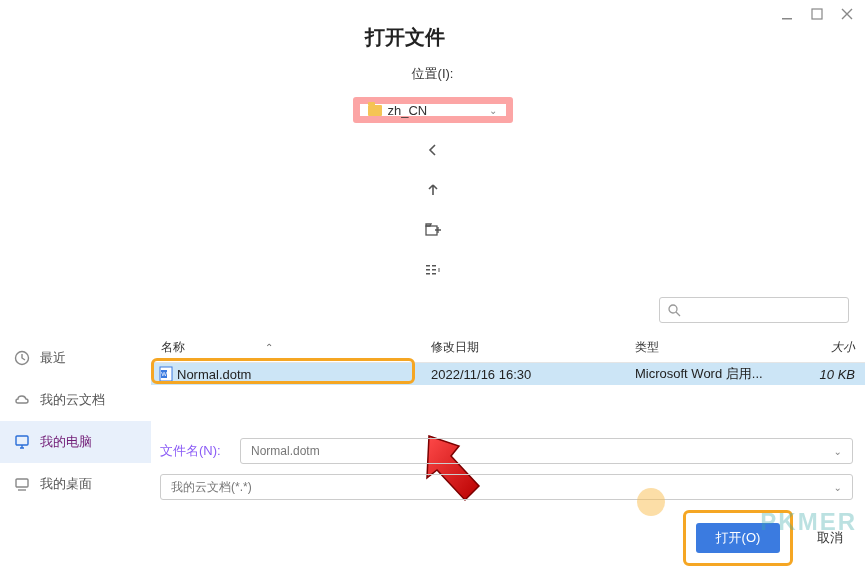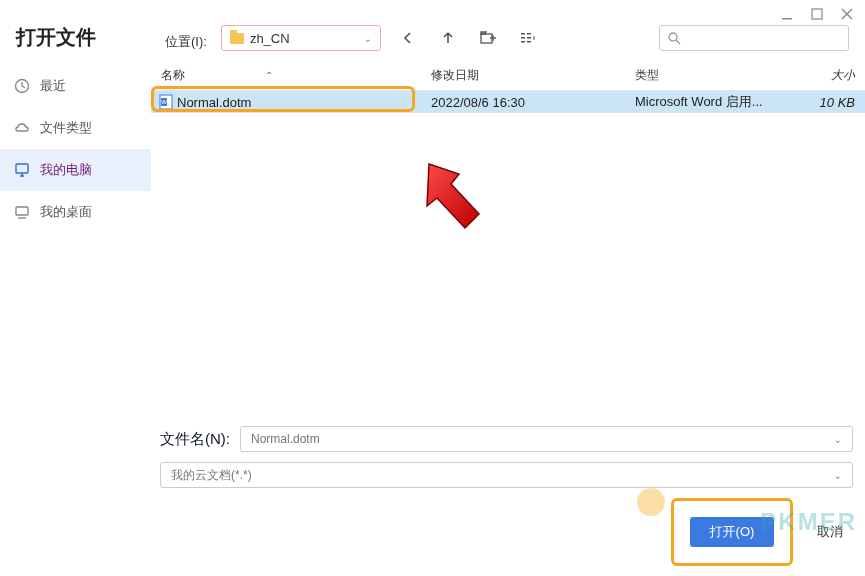--- a/index.html
+++ b/index.html
@@ -16,35 +16,36 @@
     .titlebar {
       position: absolute;
       top: 8px;
       right: 12px;
       display: flex;
       gap: 18px;
     }
     .win-btn { width: 12px; height: 12px; display: flex; align-items: center; justify-content: center; color: #888; }
     .header {
       display: flex;
-      align-items: flex-end;
+      align-items: center;
       padding: 24px 16px 10px 16px;
       gap: 14px;
+      flex-direction: column;
     }
     .title {
       font-size: 20px;
       font-weight: bold;
       color: #222;
       width: 135px;
     }
     .loc-label { font-size: 13px; color: #333; }
     .loc-select {
       display: flex;
       align-items: center;
-      border: 1px solid #fca5a5;
+      border: 7px solid #fca5a5;
       border-radius: 3px;
       height: 26px;
       padding: 0 8px;
       width: 160px;
       justify-content: space-between;
     }
     .folder-ico {
       width: 14px; height: 11px;
       background: #f5c454;
       border-radius: 1px;
@@ -144,21 +145,21 @@
       bottom: 10px;
       left: 160px;
       right: 12px;
     }
     .footer-row {
       display: flex;
       align-items: center;
       margin-bottom: 10px;
       gap: 10px;
     }
-    .footer-label { width: 70px; color: #0f172a; font-size: 15px; }
+    .footer-label { width: 70px; color: #8b5cf6; font-size: 13px; }
     .footer-input {
       flex: 1;
       border: 1px solid #ccc;
       border-radius: 3px;
       height: 26px;
       padding: 0 10px;
       display: flex;
       align-items: center;
       justify-content: space-between;
       color: #777;
@@ -175,21 +176,21 @@
       color: #fff;
       border: none;
       height: 30px;
       width: 84px;
       border-radius: 3px;
       font-size: 13px;
     }
     .open-highlight {
       border: 3px solid #f5a623;
       border-radius: 6px;
-      padding: 16px;
+      padding: 10px;
     }
     .btn-cancel { color: #333; font-size: 13px; padding: 0 10px; }
     .watermark {
       position: absolute;
       right: 8px;
       bottom: 40px;
       font-size: 24px;
       font-weight: bold;
       color: rgba(61,168,168,0.35);
       letter-spacing: 2px;
@@ -282,21 +283,21 @@
           </svg>
       </span>
       <span>最近</span>
     </div>
     <div class="side-item">
       <span class="side-ico">
         <svg width="16" height="16" viewBox="0 0 16 16">
             <path d="M4 11 Q2 11 2 9 Q2 7 4 7 Q4 4 8 4 Q11 4 12 7 Q14 7 14 9 Q14 11 12 11 Z" fill="none" stroke="#888" stroke-width="1.4"></path>
           </svg>
       </span>
-      <span>文件类型</span>
+      <span>我的云文档</span>
     </div>
     <div class="side-item active">
       <span class="side-ico">
         <svg width="16" height="16" viewBox="0 0 16 16">
             <rect x="2" y="2" width="12" height="9" rx="1" fill="none" stroke="#2a6dd8" stroke-width="1.4"></rect>
             <path d="M6 14 L10 14 M8 11 L8 14" stroke="#2a6dd8" stroke-width="1.4"></path>
           </svg>
       </span>
       <span>我的电脑</span>
     </div>
@@ -324,21 +325,21 @@
 
     <div class="file-row">
       <span class="file-ico">
         <svg width="14" height="16" viewBox="0 0 14 16">
             <rect x="1" y="1" width="12" height="14" fill="#fff" stroke="#3b7be0" stroke-width="1"></rect>
             <rect x="2" y="4" width="6" height="8" fill="#3b7be0"></rect>
             <text x="5" y="10" font-size="6" fill="#fff" text-anchor="middle">W</text>
           </svg>
       </span>
       <span class="file-name">Normal.dotm</span>
-      <span class="col-date">2022/08/6 16:30</span>
+      <span class="col-date">2022/11/16 16:30</span>
       <span class="col-type">Microsoft Word 启用...</span>
       <span class="col-size">10 KB</span>
     </div>
 
     <div class="highlight-box"></div>
 
     <svg class="red-arrow" viewBox="0 0 70 90">
       <defs>
         <linearGradient id="rg" x1="0" y1="0" x2="1" y2="1">
           <stop offset="0%" stop-color="#ff4a4a"></stop>

